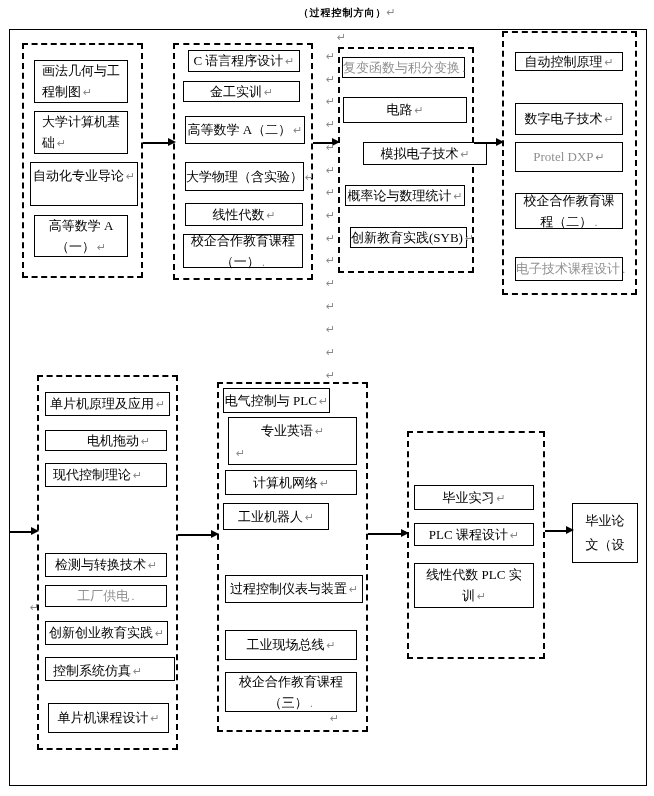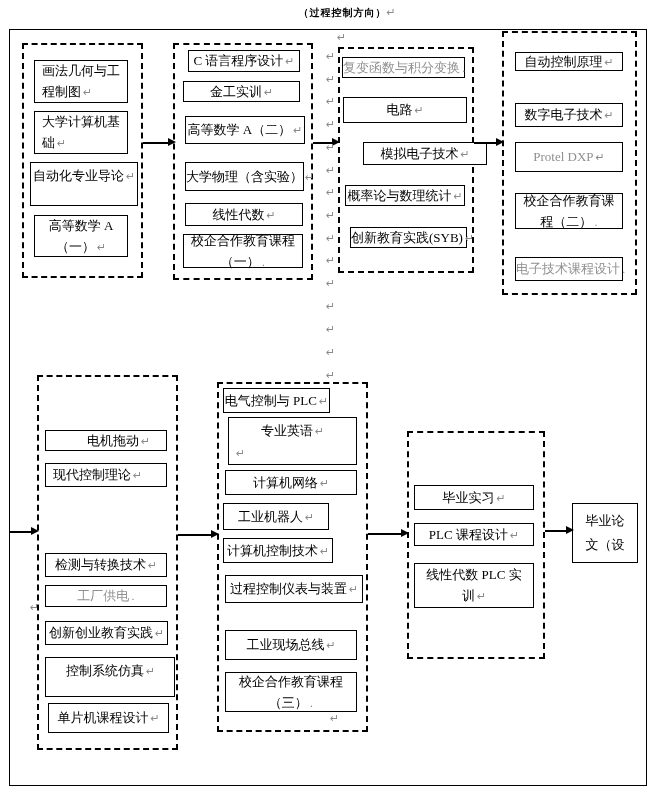--- a/index.html
+++ b/index.html
@@ -83,71 +83,71 @@
     <div class="box al-center" style="left: 345px; top: 185px; width: 120px; height: 21px; position: absolute;">
       <div class="line"><span>概率论与数理统计</span><span class="mark">↵</span></div>
     </div>
     <div class="box al-center" style="left: 350px; top: 227px; width: 117px; height: 21px; position: absolute;">
       <div class="line"><span>创新教育实践(SYB)</span><span class="mark">↵</span></div>
     </div>
     <div class="group" style="left: 502px; top: 31px; width: 135px; height: 264px; position: absolute;"></div>
     <div class="box al-center" style="left: 515px; top: 52px; width: 108px; height: 19px; position: absolute;">
       <div class="line"><span>自动控制原理</span><span class="mark">↵</span></div>
     </div>
-    <div class="box al-center" style="left: 515px; top: 103px; width: 108px; height: 24px; position: absolute;">
+    <div class="box al-center" style="left: 515px; top: 103px; width: 108px; height: 32px; position: absolute;">
       <div class="line"><span>数字电子技术</span><span class="mark">↵</span></div>
     </div>
     <div class="box al-center muted" style="left: 515px; top: 142px; width: 108px; height: 30px; position: absolute;">
       <div class="line"><span>Protel DXP</span><span class="mark">↵</span></div>
     </div>
     <div class="box al-center" style="left: 515px; top: 193px; width: 108px; height: 36px; position: absolute;">
       <div class="line"><span>校企合作教育课</span></div>
       <div class="line"><span>程（二）</span><span class="mark">.</span></div>
     </div>
     <div class="box al-center muted" style="left: 515px; top: 257px; width: 108px; height: 24px; position: absolute;">
       <div class="line"><span>电子技术课程设计</span><span class="mark">.</span></div>
     </div>
     <div class="group" style="left: 37px; top: 375px; width: 141px; height: 375px; position: absolute;"></div>
+    <div class="box al-center" style="left: 45px; top: 392px; width: 125px; height: 24px; position: absolute;">
+      <div class="line"><span>单片机原理及应用</span><span class="mark">↵</span></div>
+    </div>
     <div class="box al-left" style="left: 45px; top: 430px; width: 122px; height: 21px; position: absolute; padding-left: 34px;">
       <div class="line"><span>电机拖动</span><span class="mark">↵</span></div>
     </div>
     <div class="box al-left" style="left: 45px; top: 463px; width: 122px; height: 24px; position: absolute;">
       <div class="line"><span>现代控制理论</span><span class="mark">↵</span></div>
     </div>
     <div class="box al-center" style="left: 45px; top: 553px; width: 122px; height: 24px; position: absolute;">
       <div class="line"><span>检测与转换技术</span><span class="mark">↵</span></div>
     </div>
     <div class="box al-center muted" style="left: 45px; top: 585px; width: 122px; height: 22px; position: absolute;">
       <div class="line"><span>工厂供电</span><span class="mark">.</span></div>
     </div>
     <div class="box al-center" style="left: 45px; top: 621px; width: 123px; height: 24px; position: absolute;">
       <div class="line"><span>创新创业教育实践</span><span class="mark">↵</span></div>
     </div>
-    <div class="box al-left v-top" style="left: 45px; top: 657px; width: 130px; height: 40px; position: absolute; padding-left: 13px;">
+    <div class="box al-left v-top" style="left: 45px; top: 657px; width: 130px; height: 24px; position: absolute;">
       <div class="line"><span>控制系统仿真</span><span class="mark">↵</span></div>
     </div>
     <div class="box al-center" style="left: 48px; top: 703px; width: 121px; height: 30px; position: absolute;">
       <div class="line"><span>单片机课程设计</span><span class="mark">↵</span></div>
     </div>
     <div class="group" style="left: 217px; top: 382px; width: 151px; height: 350px; position: absolute;"></div>
     <div class="box al-center" style="left: 223px; top: 388px; width: 107px; height: 25px; position: absolute;">
       <div class="line"><span>电气控制与 PLC</span><span class="mark">↵</span></div>
     </div>
     <div class="box al-center v-top" style="left: 228px; top: 417px; width: 129px; height: 48px; position: absolute;">
       <div class="line"><span>专业英语</span><span class="mark">↵</span></div>
       <div class="line" style="text-align: left; padding-left: 5px;"><span class="mark">↵</span></div>
     </div>
     <div class="box al-center" style="left: 225px; top: 470px; width: 132px; height: 25px; position: absolute;">
       <div class="line"><span>计算机网络</span><span class="mark">↵</span></div>
     </div>
     <div class="box al-center" style="left: 223px; top: 503px; width: 106px; height: 27px; position: absolute;">
       <div class="line"><span>工业机器人</span><span class="mark">↵</span></div>
-    </div>
-    <div class="box al-center" style="left: 223px; top: 538px; width: 110px; height: 25px; position: absolute;">
-      <div class="line"><span>计算机控制技术</span><span class="mark">↵</span></div>
     </div>
     <div class="box al-center" style="left: 225px; top: 575px; width: 138px; height: 28px; position: absolute;">
       <div class="line"><span>过程控制仪表与装置</span><span class="mark">↵</span></div>
     </div>
     <div class="box al-center" style="left: 225px; top: 630px; width: 132px; height: 30px; position: absolute;">
       <div class="line"><span>工业现场总线</span><span class="mark">↵</span></div>
     </div>
     <div class="box al-center" style="left: 225px; top: 672px; width: 132px; height: 40px; position: absolute;">
       <div class="line"><span>校企合作教育课程</span></div>
       <div class="line"><span>（三）</span><span class="mark">.</span></div>

